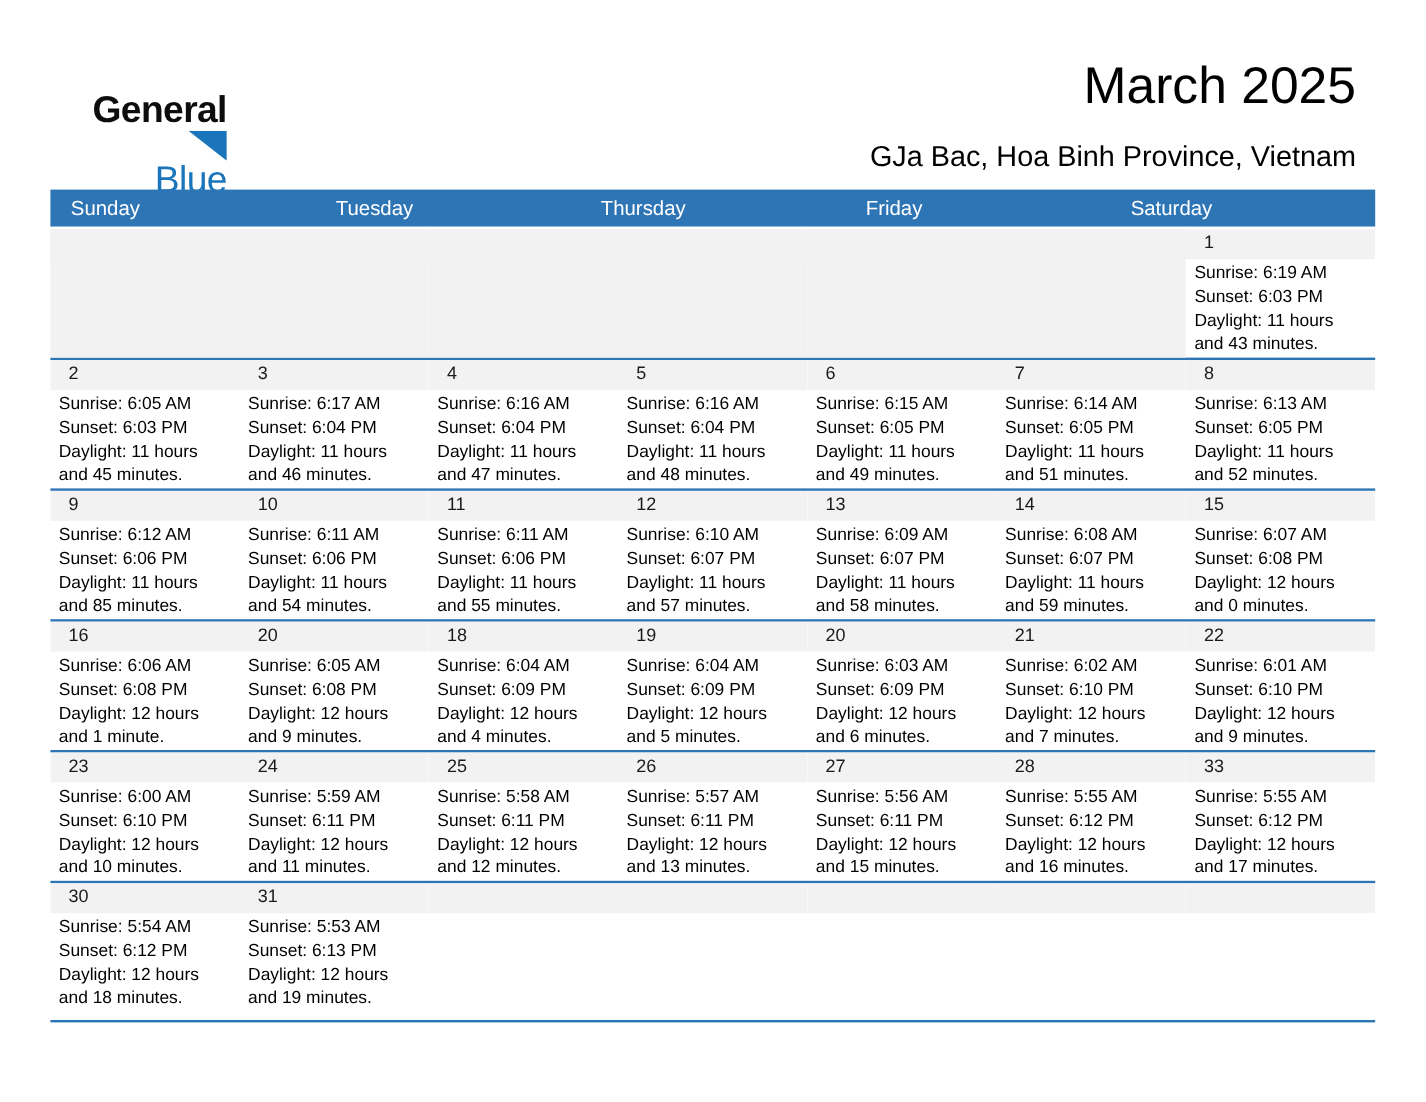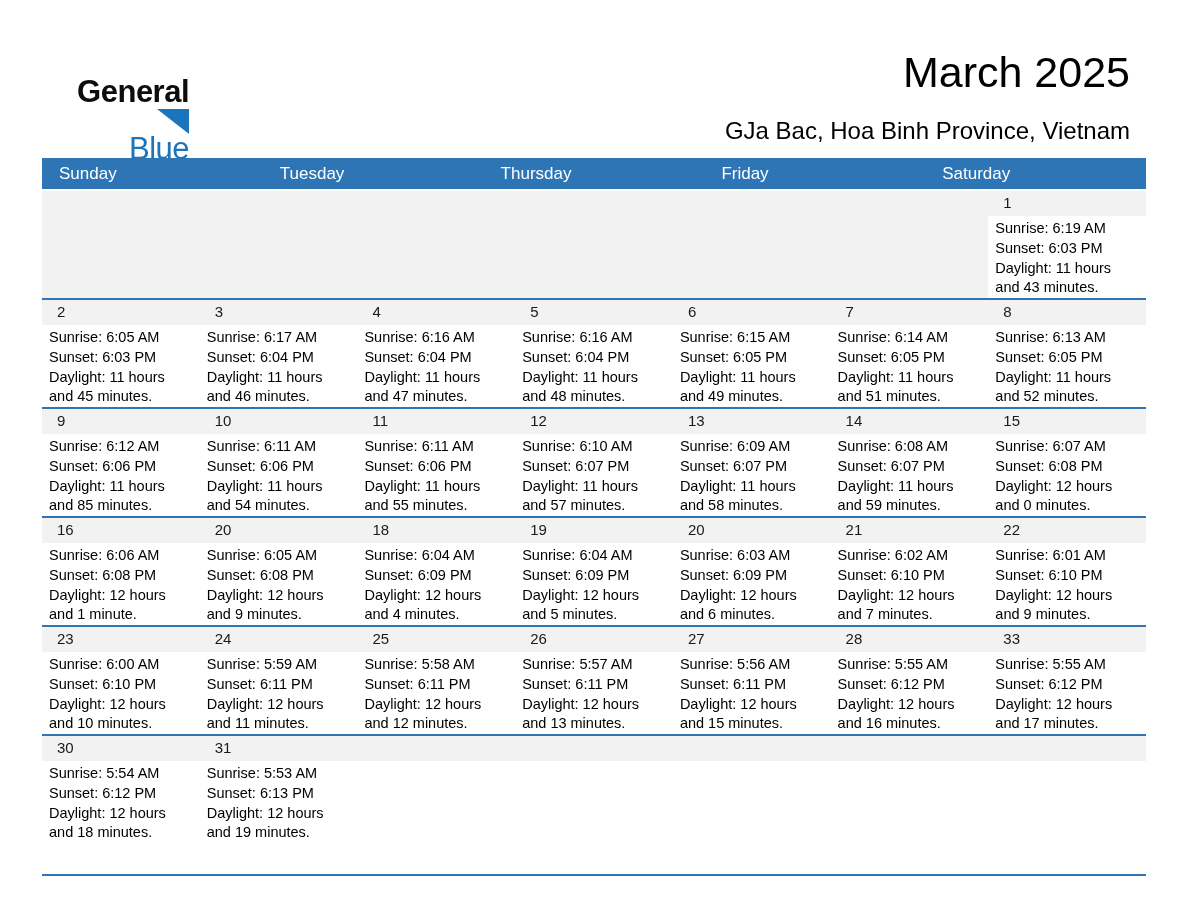--- a/index.html
+++ b/index.html
@@ -85,21 +85,21 @@
     white-space: nowrap;
   }
 
   .week-row {
     display: flex;
     height: 109px;
     border-top: 2px solid var(--accent);
     background: #ffffff;
   }
   .week-row:first-child { border-top: 2px solid #ffffff; }
-  .week-row:last-child { height: 140px; }
+  .week-row:last-child { height: 116px; }
 
   .day-cell { flex: 1; overflow: hidden; }
   .day-band {
     height: 25px;
     background: var(--band);
     padding: 3px 0 0 15px;
     font-size: 15px;
     color: #1a1a1a;
   }
   .week-row:first-child .day-cell.empty { background: var(--band); }

